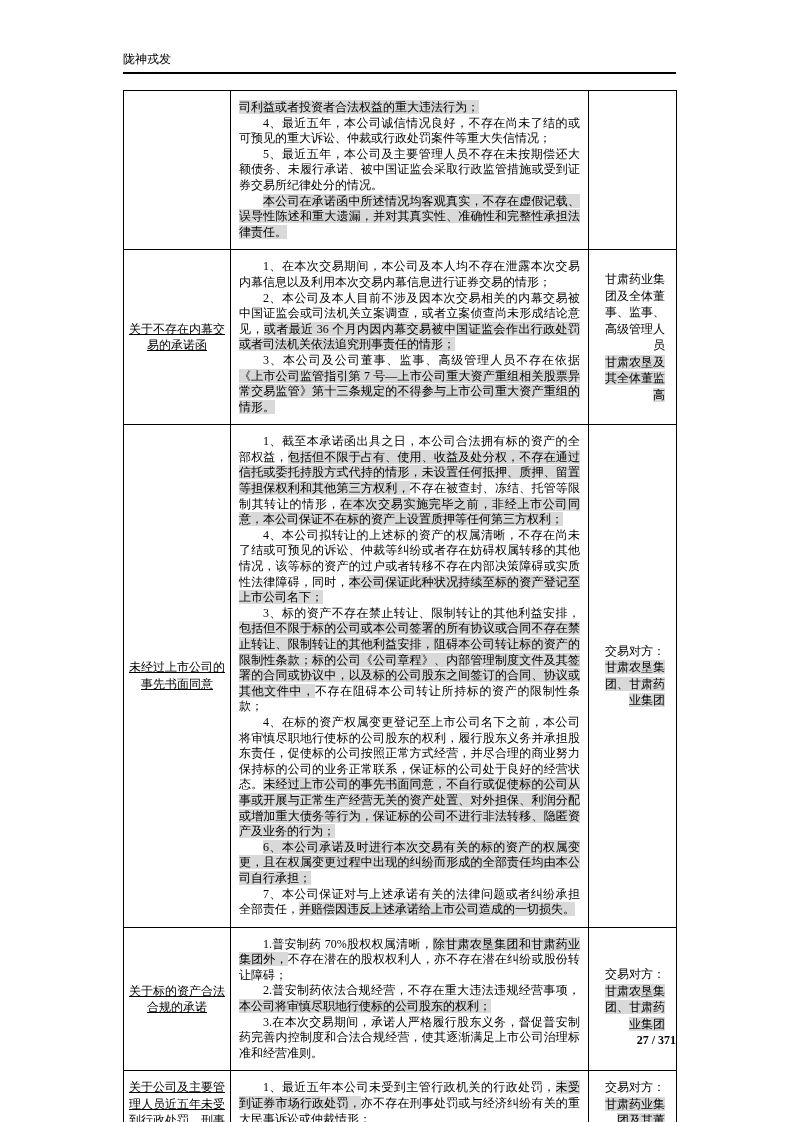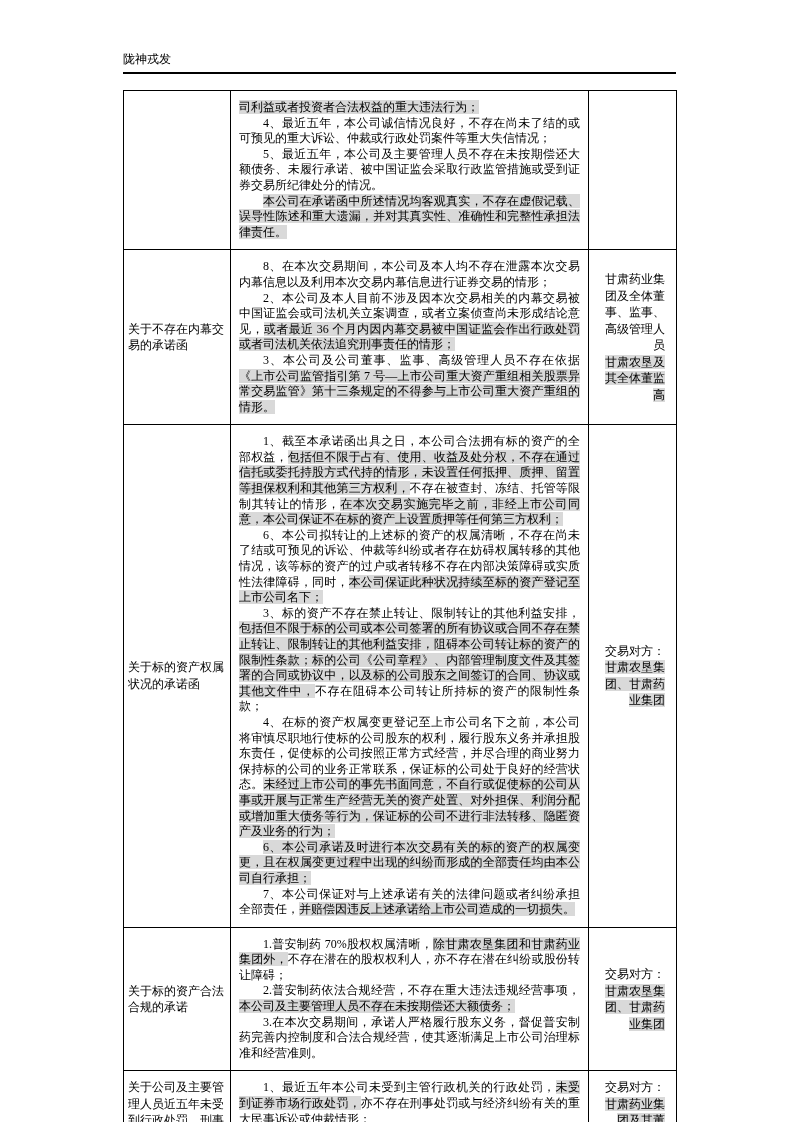--- a/index.html
+++ b/index.html
@@ -33,24 +33,25 @@
     width: 553px;
     border-collapse: collapse;
     table-layout: fixed;
     font-size: 12px;
   }
   .doc-table td {
     border: 1.5px solid #000000;
     vertical-align: middle;
   }
   .label-cell {
-    text-align: left;
+    text-align: center;
     line-height: 16.5px;
     padding: 3px 4px;
     word-break: break-all;
+    text-decoration: underline;
   }
   .content-cell {
     text-align: justify;
     text-justify: inter-character;
     line-height: 15.6px;
     padding: 9px 8px;
     word-break: break-all;
   }
   .party-cell {
     text-align: right;
@@ -94,60 +95,63 @@
             <div class="para no-indent"><span class="hl">司利益或者投资者合法权益的重大违法行为；</span></div>
             <div class="para"><span>4、最近五年，本公司诚信情况良好，不存在尚未了结的或可预见的重大诉讼、仲裁或行政处罚案件等重大失信情况；</span></div>
             <div class="para"><span>5、最近五年，本公司及主要管理人员不存在未按期偿还大额债务、未履行承诺、被中国证监会采取行政监管措施或受到证券交易所纪律处分的情况。</span></div>
             <div class="para"><span class="hl">本公司在承诺函中所述情况均客观真实，不存在虚假记载、误导性陈述和重大遗漏，并对其真实性、准确性和完整性承担法律责任。</span></div>
           </td>
           <td class="party-cell"></td>
         </tr>
         <tr>
           <td class="label-cell">关于不存在内幕交易的承诺函</td>
           <td class="content-cell">
-            <div class="para"><span>8、在本次交易期间，本公司及本人均不存在泄露本次交易内幕信息以及利用本次交易内幕信息进行证券交易的情形；</span></div>
+            <div class="para"><span>1、在本次交易期间，本公司及本人均不存在泄露本次交易内幕信息以及利用本次交易内幕信息进行证券交易的情形；</span></div>
             <div class="para"><span>2、本公司及本人目前不涉及因本次交易相关的内幕交易被中国证监会或司法机关立案调查，或者立案侦查尚未形成结论意见，</span><span class="hl">或者最近 36 个月内因内幕交易被中国证监会作出行政处罚或者司法机关依法追究刑事责任的情形；</span></div>
             <div class="para"><span>3、本公司及公司董事、监事、高级管理人员不存在依据</span><span class="hl">《上市公司监管指引第 7 号—上市公司重大资产重组相关股票异常交易监管》第十三条规定的不得参与上市公司重大资产重组的情形。</span></div>
           </td>
           <td class="party-cell">
             <div class="party-para"><span>甘肃药业集团及全体董事、监事、高级管理人员</span></div>
             <div class="party-para"><span class="hl">甘肃农垦及其全体董监高</span></div>
           </td>
         </tr>
         <tr>
-          <td class="label-cell">关于标的资产权属状况的承诺函</td>
+          <td class="label-cell">未经过上市公司的事先书面同意</td>
           <td class="content-cell">
             <div class="para"><span>1、截至本承诺函出具之日，本公司合法拥有标的资产的全部权益，</span><span class="hl">包括但不限于占有、使用、收益及处分权，不存在通过信托或委托持股方式代持的情形，未设置任何抵押、质押、留置等担保权利和其他第三方权利，</span><span>不存在被查封、冻结、托管等限制其转让的情形，</span><span class="hl">在本次交易实施完毕之前，非经上市公司同意，本公司保证不在标的资产上设置质押等任何第三方权利；</span></div>
-            <div class="para"><span>6、本公司拟转让的上述标的资产的权属清晰，不存在尚未了结或可预见的诉讼、仲裁等纠纷或者存在妨碍权属转移的其他情况，该等标的资产的过户或者转移不存在内部决策障碍或实质性法律障碍，同时，</span><span class="hl">本公司保证此种状况持续至标的资产登记至上市公司名下；</span></div>
+            <div class="para"><span>4、本公司拟转让的上述标的资产的权属清晰，不存在尚未了结或可预见的诉讼、仲裁等纠纷或者存在妨碍权属转移的其他情况，该等标的资产的过户或者转移不存在内部决策障碍或实质性法律障碍，同时，</span><span class="hl">本公司保证此种状况持续至标的资产登记至上市公司名下；</span></div>
             <div class="para"><span>3、标的资产不存在禁止转让、限制转让的其他利益安排，</span><span class="hl">包括但不限于标的公司或本公司签署的所有协议或合同不存在禁止转让、限制转让的其他利益安排，阻碍本公司转让标的资产的限制性条款；标的公司《公司章程》、内部管理制度文件及其签署的合同或协议中，以及标的公司股东之间签订的合同、协议或其他文件中，</span><span>不存在阻碍本公司转让所持标的资产的限制性条款；</span></div>
             <div class="para"><span>4、在标的资产权属变更登记至上市公司名下之前，本公司将审慎尽职地行使标的公司股东的权利，履行股东义务并承担股东责任，促使标的公司按照正常方式经营，并尽合理的商业努力保持标的公司的业务正常联系，保证标的公司处于良好的经营状态。</span><span class="hl">未经过上市公司的事先书面同意，不自行或促使标的公司从事或开展与正常生产经营无关的资产处置、对外担保、利润分配或增加重大债务等行为，保证标的公司不进行非法转移、隐匿资产及业务的行为；</span></div>
             <div class="para"><span class="hl">6、本公司承诺及时进行本次交易有关的标的资产的权属变更，且在权属变更过程中出现的纠纷而形成的全部责任均由本公司自行承担；</span></div>
             <div class="para"><span>7、本公司保证对与上述承诺有关的法律问题或者纠纷承担全部责任，</span><span class="hl">并赔偿因违反上述承诺给上市公司造成的一切损失。</span></div>
           </td>
           <td class="party-cell">
             <div class="party-para"><span>交易对方：</span><span class="hl">甘肃农垦集团、甘肃药业集团</span></div>
           </td>
         </tr>
         <tr>
           <td class="label-cell">关于标的资产合法合规的承诺</td>
           <td class="content-cell">
             <div class="para"><span>1.普安制药 70%股权权属清晰，</span><span class="hl">除甘肃农垦集团和甘肃药业集团外，</span><span>不存在潜在的股权权利人，亦不存在潜在纠纷或股份转让障碍；</span></div>
-            <div class="para"><span>2.普安制药依法合规经营，不存在重大违法违规经营事项，</span><span class="hl">本公司及主要管理人员不存在未按期偿还大额债务；</span></div>
+            <div class="para"><span>2.普安制药依法合规经营，不存在重大违法违规经营事项，</span><span class="hl">本公司将审慎尽职地行使标的公司股东的权利；</span></div>
             <div class="para"><span>3.在本次交易期间，承诺人严格履行股东义务，督促普安制药完善内控制度和合法合规经营，使其逐渐满足上市公司治理标准和经营准则。</span></div>
           </td>
           <td class="party-cell">
             <div class="party-para"><span>交易对方：</span><span class="hl">甘肃农垦集团、甘肃药业集团</span></div>
           </td>
         </tr>
         <tr>
           <td class="label-cell">关于公司及主要管理人员近五年未受到行政处罚、刑事</td>
           <td class="content-cell">
             <div class="para"><span>1、最近五年本公司未受到主管行政机关的行政处罚，</span><span class="hl">未受到证券市场行政处罚，</span><span>亦不存在刑事处罚或与经济纠纷有关的重大民事诉讼或仲裁情形；</span></div>
           </td>
           <td class="party-cell">
             <div class="party-para"><span>交易对方：</span><span class="hl">甘肃药业集团及其董</span></div>
           </td>
         </tr>
       </tbody>
   </table>
 
+  <div class="footer">
+    <span>27 / 371</span>
+  </div>
 
 </div>
 
 </body></html>

